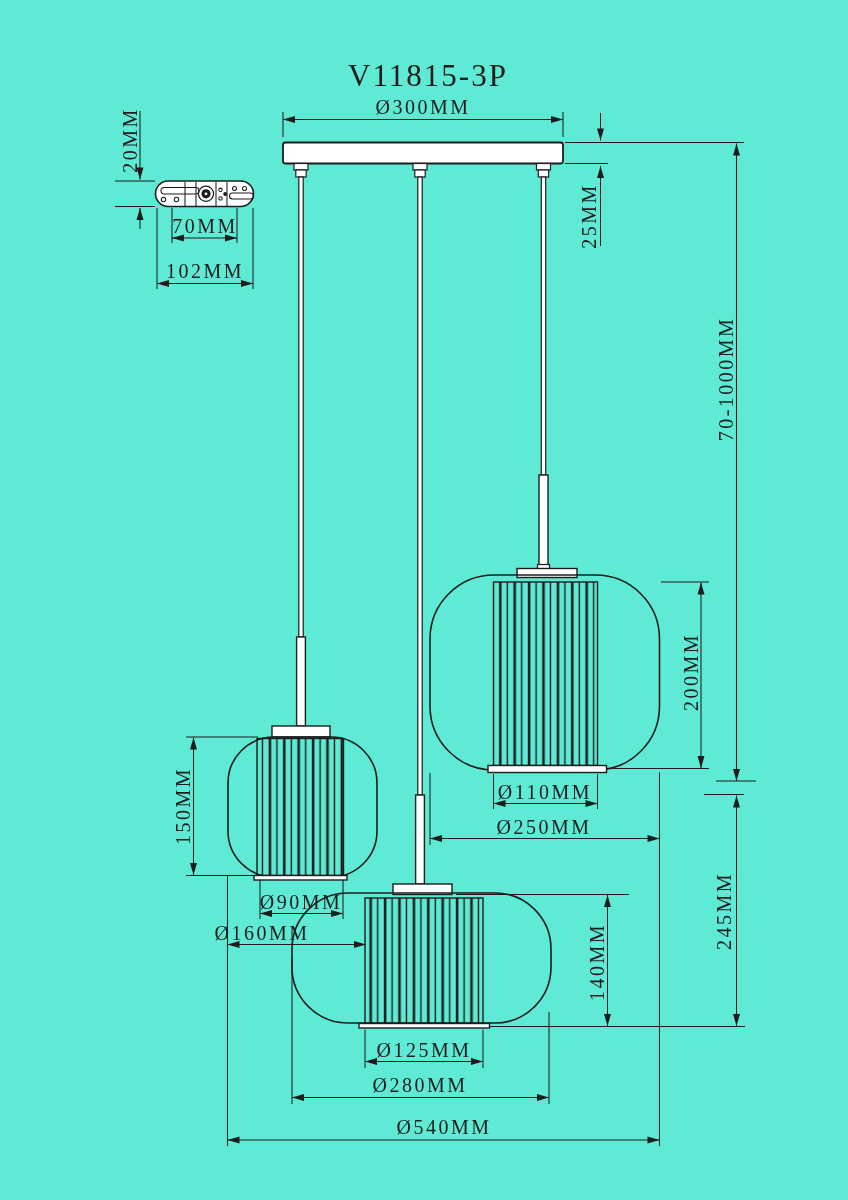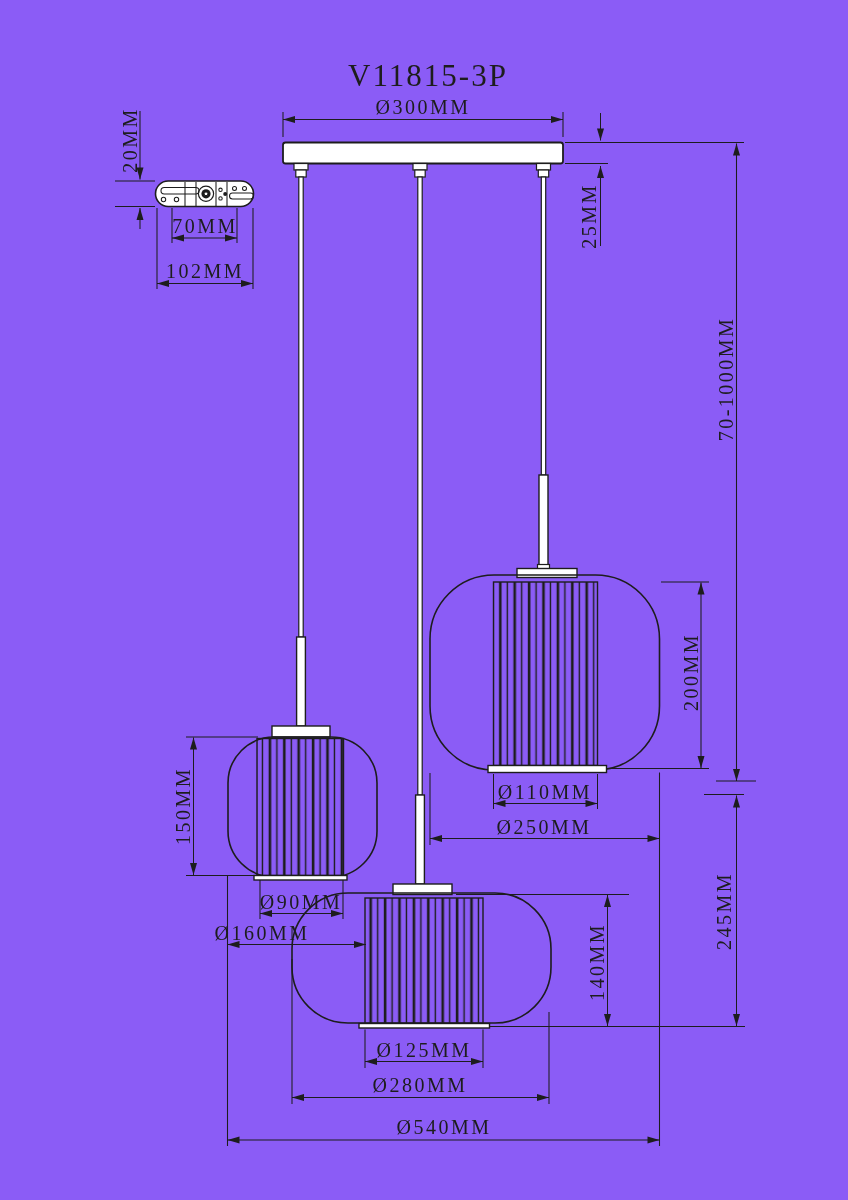--- a/index.html
+++ b/index.html
@@ -1,17 +1,17 @@
 <!DOCTYPE html>
 <html style="--ink: #1d1d1d;"><head>
 <meta charset="utf-8">
 <style>
   :root{ --ink:#1d1d1d; }
   html,body{margin:0;padding:0;background:#ffffff;}
-  .page{width:848px;height:1200px;background:#8b5cf6;position:relative;overflow:hidden;}
+  .page{width:848px;height:1200px;background:#5eead4;position:relative;overflow:hidden;}
   svg{display:block;}
   svg line, svg rect, svg circle, svg path.ln{stroke:var(--ink);}
   .s18{stroke-width:1.8;} .s16{stroke-width:1.6;} .s14{stroke-width:1.4;}
   .s12{stroke-width:1.2;} .s11{stroke-width:1.05;}
   .wf{fill:#ffffff;} .nf{fill:none;} .bf{fill:var(--ink);stroke:none;}
   .ribfill{fill:url(#ribs);}
   text{fill:var(--ink);font-family:"Liberation Serif","DejaVu Serif",serif;}
   .title{font-size:31px;letter-spacing:2px;}
   .dimtxt{font-size:20px;letter-spacing:2.5px;}
   .arrfill{fill:var(--ink);stroke:none;}

